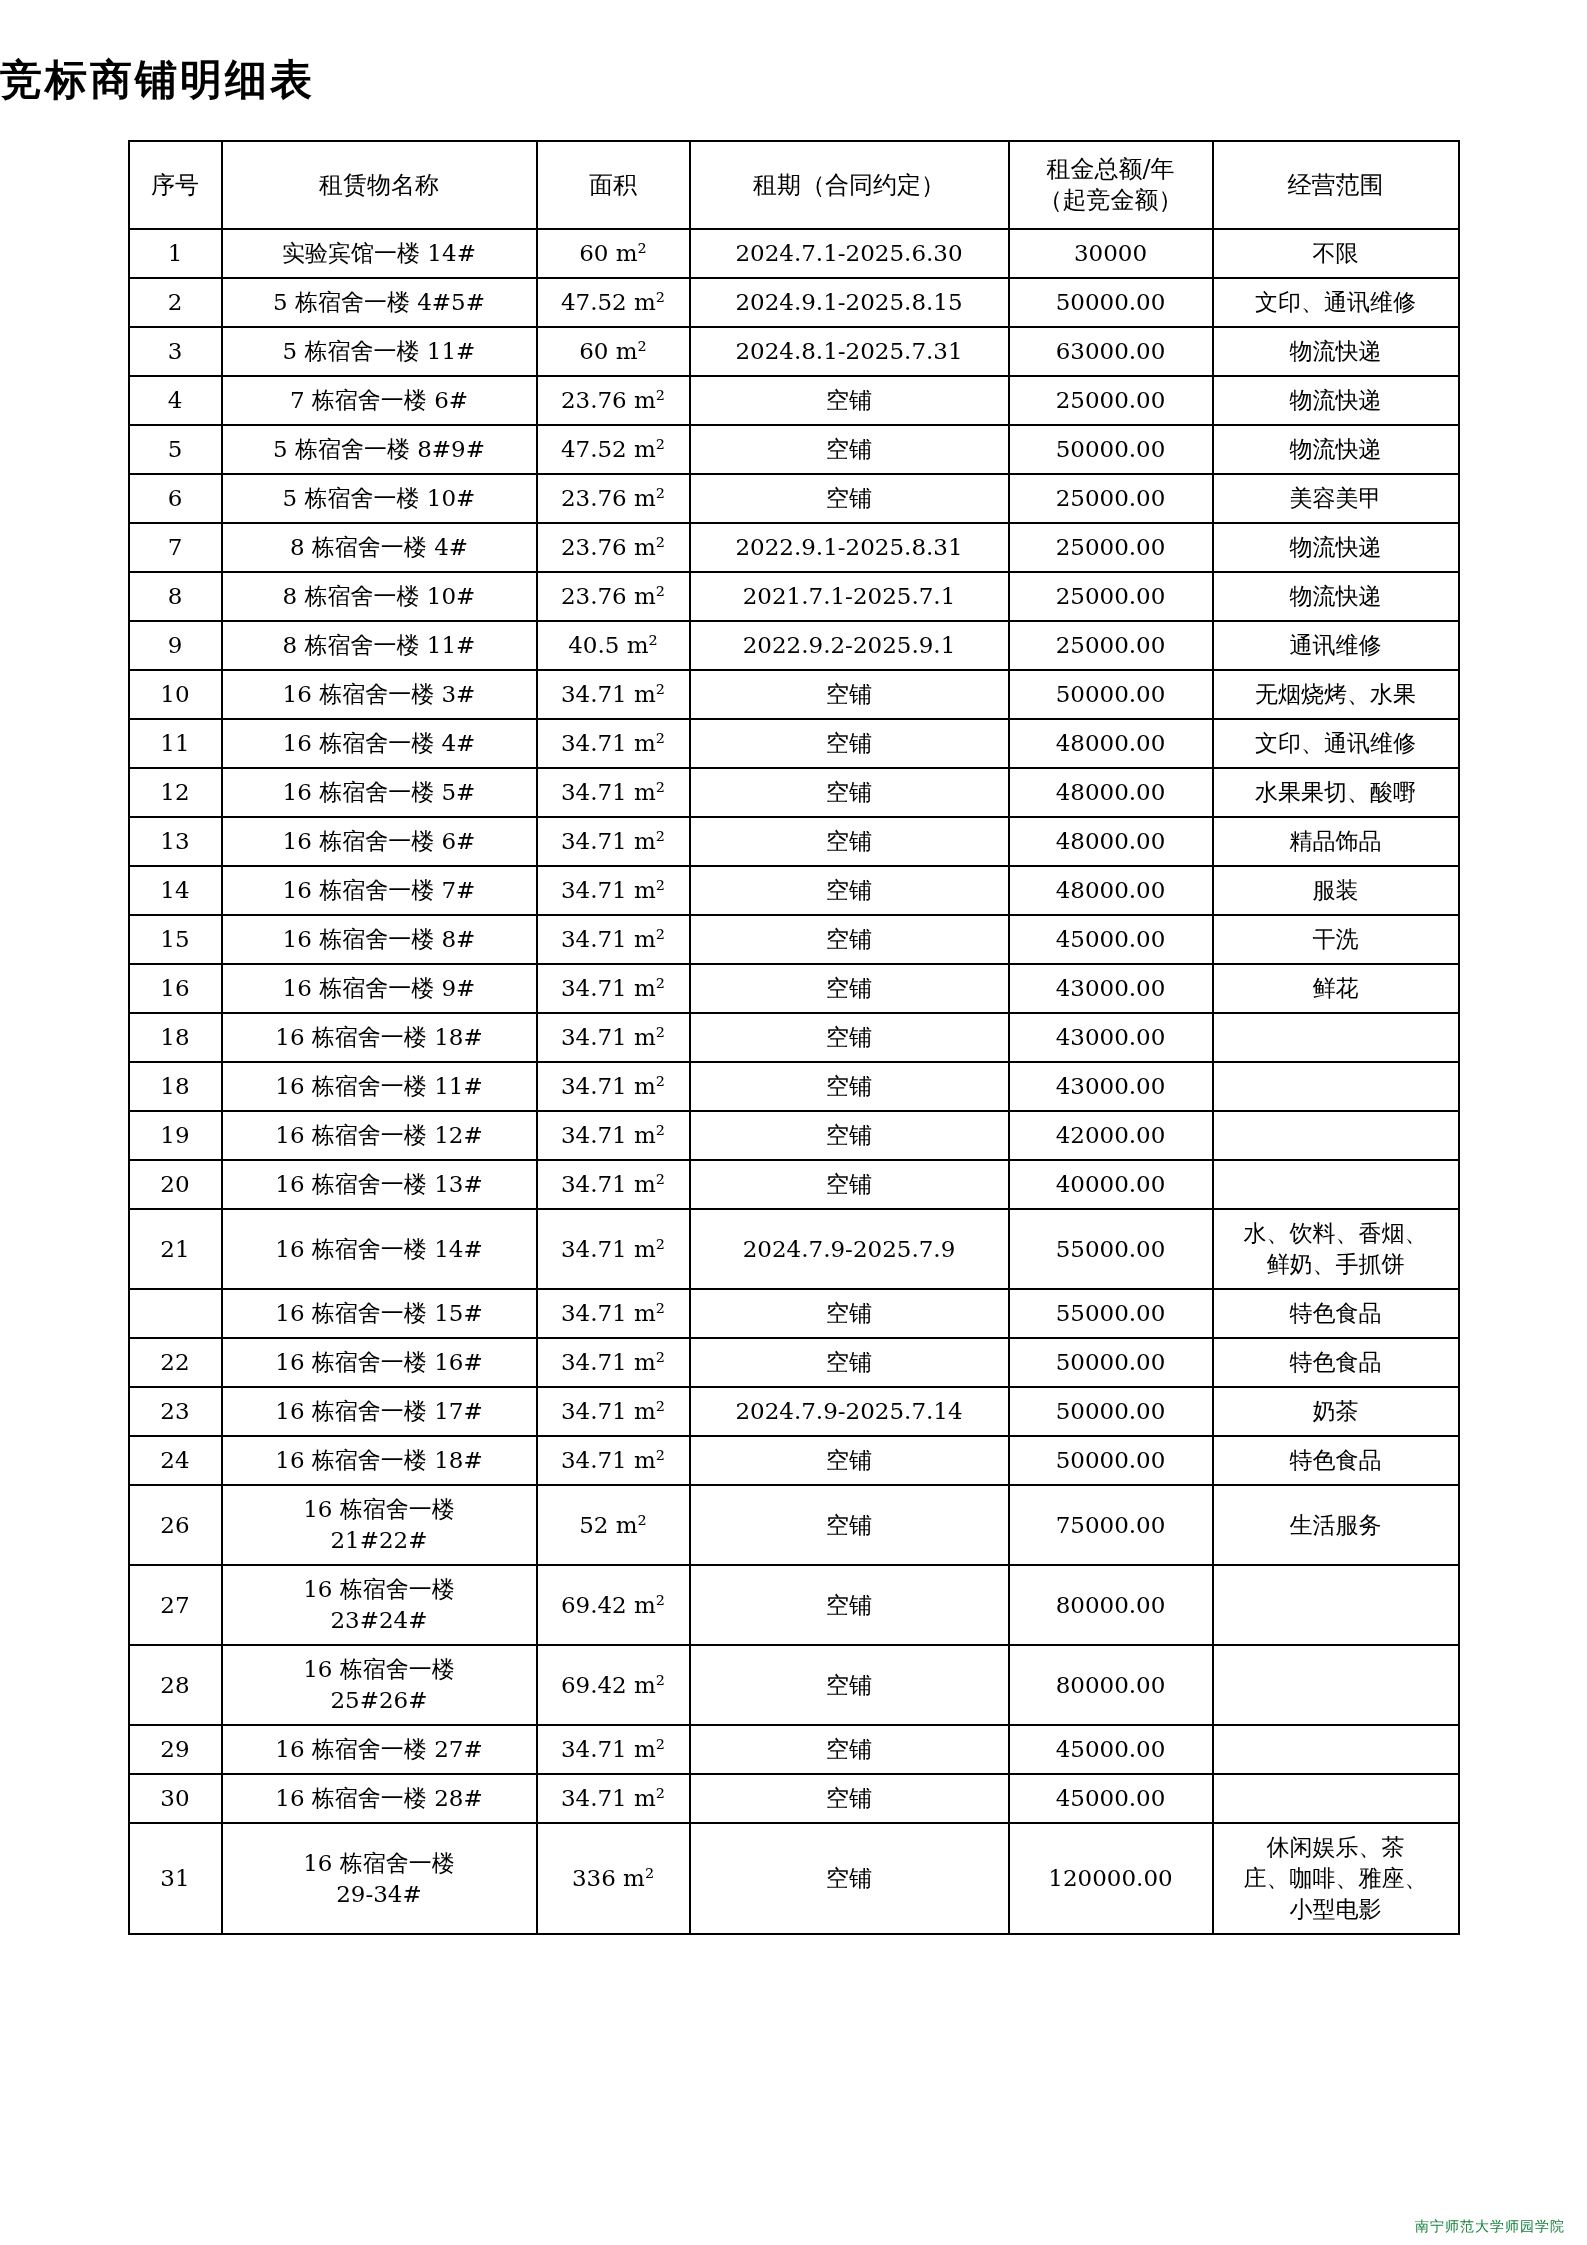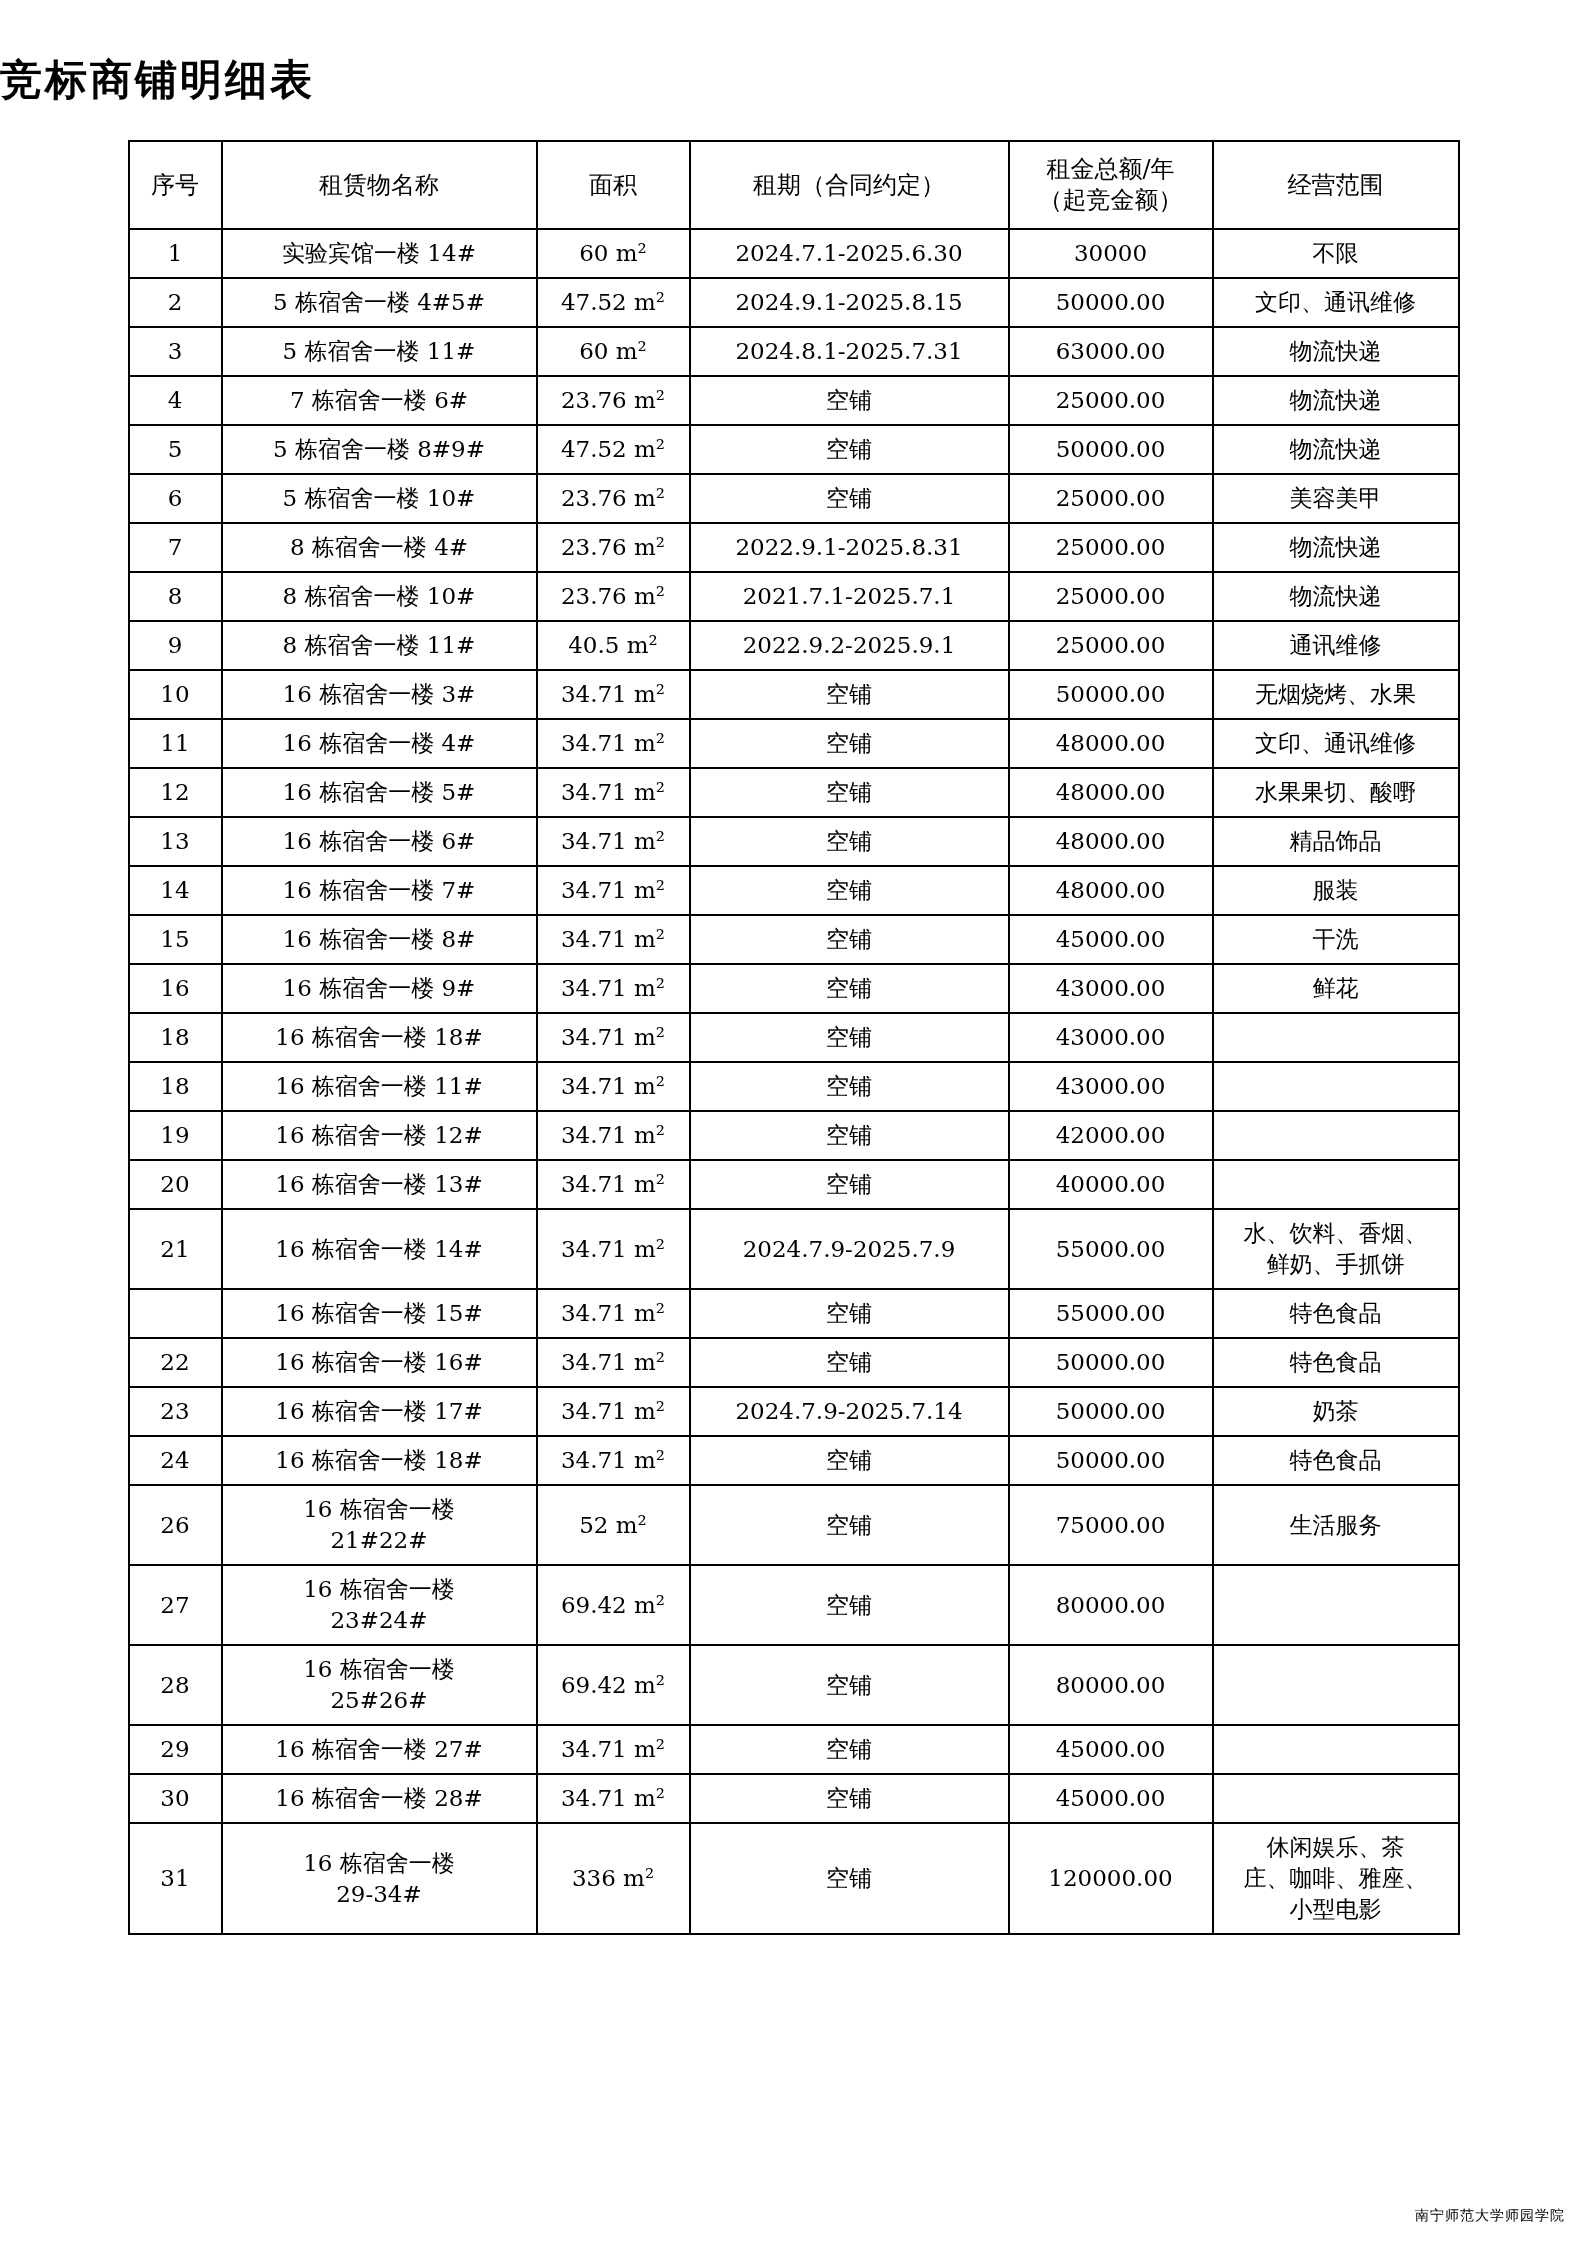--- a/index.html
+++ b/index.html
@@ -37,23 +37,23 @@
     font-weight: normal;
     overflow: hidden;
   }
   table.shops th {
     font-size: 24px;
     padding: 12px 4px;
   }
   .watermark {
     position: absolute;
     right: 22px;
-    bottom: 20px;
+    bottom: 9px;
     font-size: 14px;
-    color: #000000;
+    color: #15803d;
     font-family: "DejaVu Sans", "Liberation Sans", sans-serif;
     letter-spacing: 1px;
   }
 </style>
 </head>
 <body>
 
 <div class="doc">
   <h1 class="doc-title">竞标商铺明细表</h1>
 

